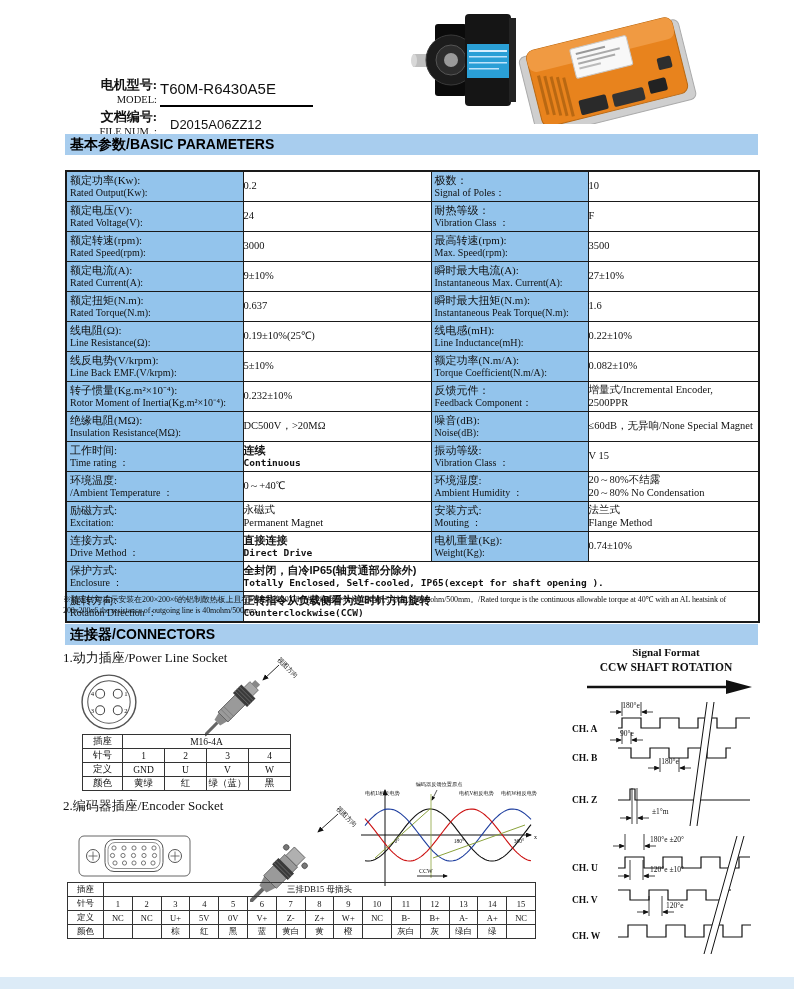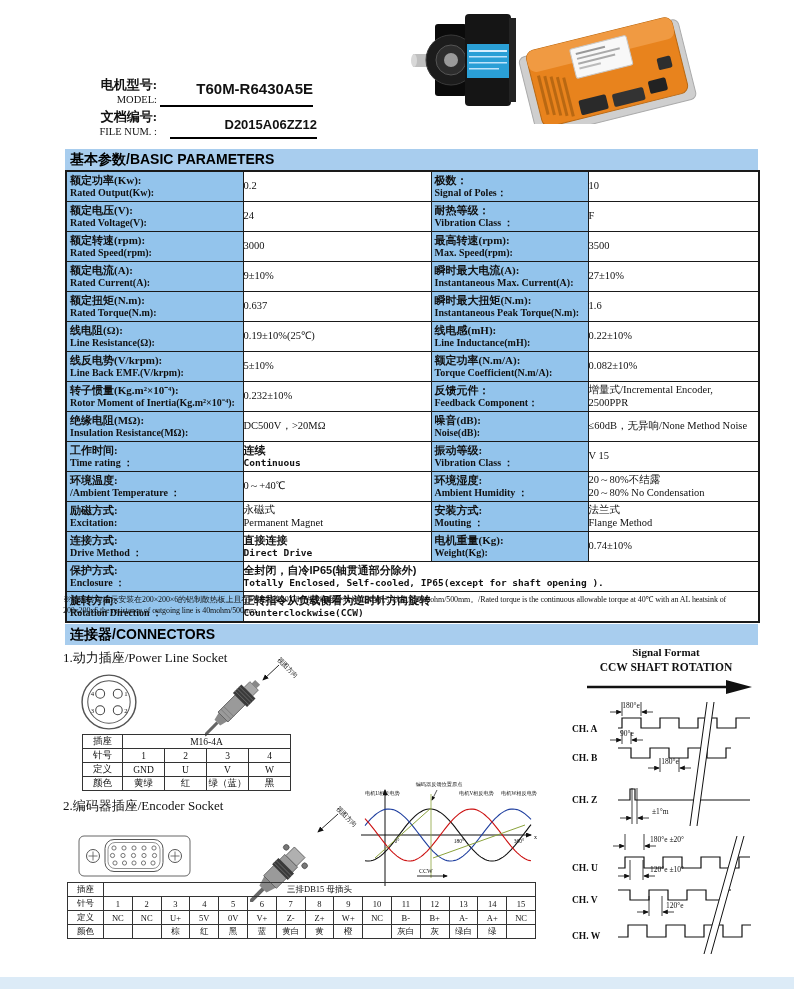--- a/index.html
+++ b/index.html
@@ -3,30 +3,30 @@
 <meta charset="utf-8">
 <style>
   html,body{margin:0;padding:0;}
   body{width:794px;height:989px;position:relative;background:#fff;overflow:hidden;
        font-family:"Liberation Serif",serif;color:#111;}
   .abs{position:absolute;}
   
   .hlbl{text-align:right;}
   .hlbl .zh{font-size:13px;font-weight:bold;}
   .hlbl .en{font-size:10.5px;}
-  .hval{text-align:right;border-bottom:2px solid #000;font-family:"Liberation Sans",sans-serif;font-weight:bold;}
+  .hval{text-align:left;border-bottom:2px solid #000;font-family:"Liberation Sans",sans-serif;font-weight:normal;}
   
   .bar{left:65px;width:693px;height:21px;background:#a8cdee;box-sizing:border-box;
        font-family:"Liberation Sans",sans-serif;font-weight:bold;font-size:14px;
        line-height:21px;padding-left:5px;color:#000;}
   
   table{border-collapse:collapse;}
   #bp{border:2px solid #1a1a1a;table-layout:fixed;width:693px;}
   #bp td{border:1px solid #1a1a1a;height:27px;padding:0;overflow:hidden;}
-  #bp td.lbl{background:#93c4ec;padding:1px 0 1px 3px;font-weight:bold;}
+  #bp td.lbl{background:#93c4ec;padding:1px 0 1px 3px;}
   #bp .lz{font-size:11px;line-height:13px;}
   #bp .le{font-size:10px;line-height:12px;}
   #bp td.val{text-align:left;font-size:10.5px;}
   #bp .va,#bp .vb{line-height:12.5px;}
   #bp .m{font-family:"DejaVu Sans Mono",monospace;font-weight:bold;font-size:9.5px;}
   #bp .zhb{font-family:"Liberation Sans",sans-serif;font-weight:bold;font-size:11px;}
   
   .fnote{font-size:8px;line-height:11px;white-space:nowrap;letter-spacing:-0.1px;}
   .subtitle{font-size:13px;text-align:center;}
   
@@ -85,21 +85,21 @@
   <div class="zh">电机型号:</div>
   <div class="en">MODEL:</div>
 </div>
 <div class="abs hval" style="left:160px;top:80px;width:153px;height:25px;font-size:15px">T60M-R6430A5E</div>
 <div class="abs hlbl" style="left:60px;top:108px;width:97px">
   <div class="zh">文档编号:</div>
   <div class="en">FILE NUM. :</div>
 </div>
 <div class="abs hval" style="left:170px;top:117px;width:147px;height:20px;font-size:13px">D2015A06ZZ12</div>
 
-<div class="abs bar" style="top:149px">基本参数/BASIC PARAMETERS</div>
+<div class="abs bar" style="top:134px">基本参数/BASIC PARAMETERS</div>
 
 <table id="bp" class="abs" style="left:65px;top:170px">
   <colgroup>
       <col style="width:177px">
       <col style="width:188px">
       <col style="width:157px">
       <col style="width:171px">
     </colgroup>
   <tbody id="bp-body">
       <tr>
@@ -237,21 +237,21 @@
           <div class="le">Insulation Resistance(MΩ):</div>
         </td>
         <td class="val">
           <div class="va">DC500V，&gt;20MΩ</div>
         </td>
         <td class="lbl">
           <div class="lz">噪音(dB):</div>
           <div class="le">Noise(dB):</div>
         </td>
         <td class="val">
-          <div class="va">≤60dB，无异响/None Method Noise</div>
+          <div class="va">≤60dB，无异响/None Special Magnet</div>
         </td>
       </tr>
       <tr>
         <td class="lbl">
           <div class="lz">工作时间:</div>
           <div class="le">Time rating ：</div>
         </td>
         <td class="val">
           <div class="va zhb">连续</div>
           <div class="vb m">Continuous</div>

